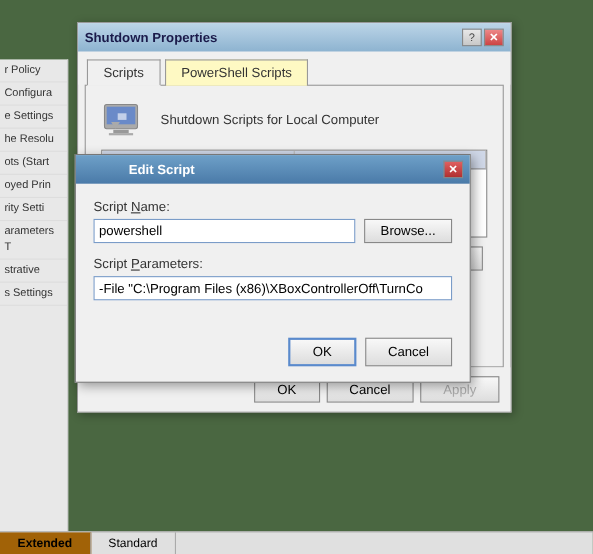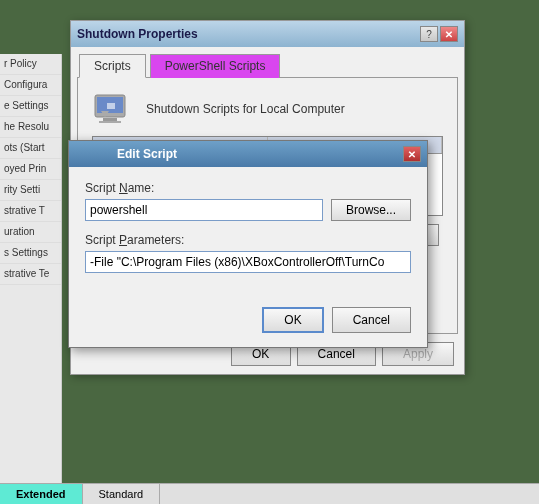--- a/index.html
+++ b/index.html
@@ -76,21 +76,21 @@
     
     .tab-bar {
       display: flex;
       padding: 6px 8px 0;
       background: #f0f0f0;
       gap: 4px;
     }
 
     .tab {
       padding: 4px 14px;
-      background: #d946ef;
+      background: #fef9c3;
       border: 1px solid #999;
       border-bottom: none;
       cursor: pointer;
       font-size: 12px;
       color: #333;
       position: relative;
       top: 1px;
     }
 
     .tab.active {
@@ -342,40 +342,39 @@
     }
 
     .bottom-tab {
       padding: 4px 16px;
       font-size: 11px;
       cursor: pointer;
       border-right: 1px solid #aaa;
     }
 
     .bottom-tab.active {
-      background: #5eead4;
+      background: #a16207;
       font-weight: bold;
       text-align: center;
     }
   </style>
 </head>
 <body>
 
 <div class="sidebar">
   <div class="sidebar-item-text">r Policy</div>
   <div class="sidebar-item-text">Configura</div>
   <div class="sidebar-item-text">e Settings</div>
   <div class="sidebar-item-text">he Resolu</div>
   <div class="sidebar-item-text">ots (Start</div>
   <div class="sidebar-item-text">oyed Prin</div>
   <div class="sidebar-item-text">rity Setti</div>
-  <div class="sidebar-item-text">strative T</div>
-  <div class="sidebar-item-text">uration</div>
+  <div class="sidebar-item-text">arameters T</div>
+  <div class="sidebar-item-text">strative</div>
   <div class="sidebar-item-text">s Settings</div>
-  <div class="sidebar-item-text">strative Te</div>
 </div>
 
 <div class="shutdown-window">
   <div class="window-titlebar dialog">
     <span class="titlebar-title">Shutdown Properties</span>
     <div class="titlebar-controls">
       <div class="titlebar-btn help">?</div>
       <div class="titlebar-btn close">✕</div>
     </div>
   </div>

